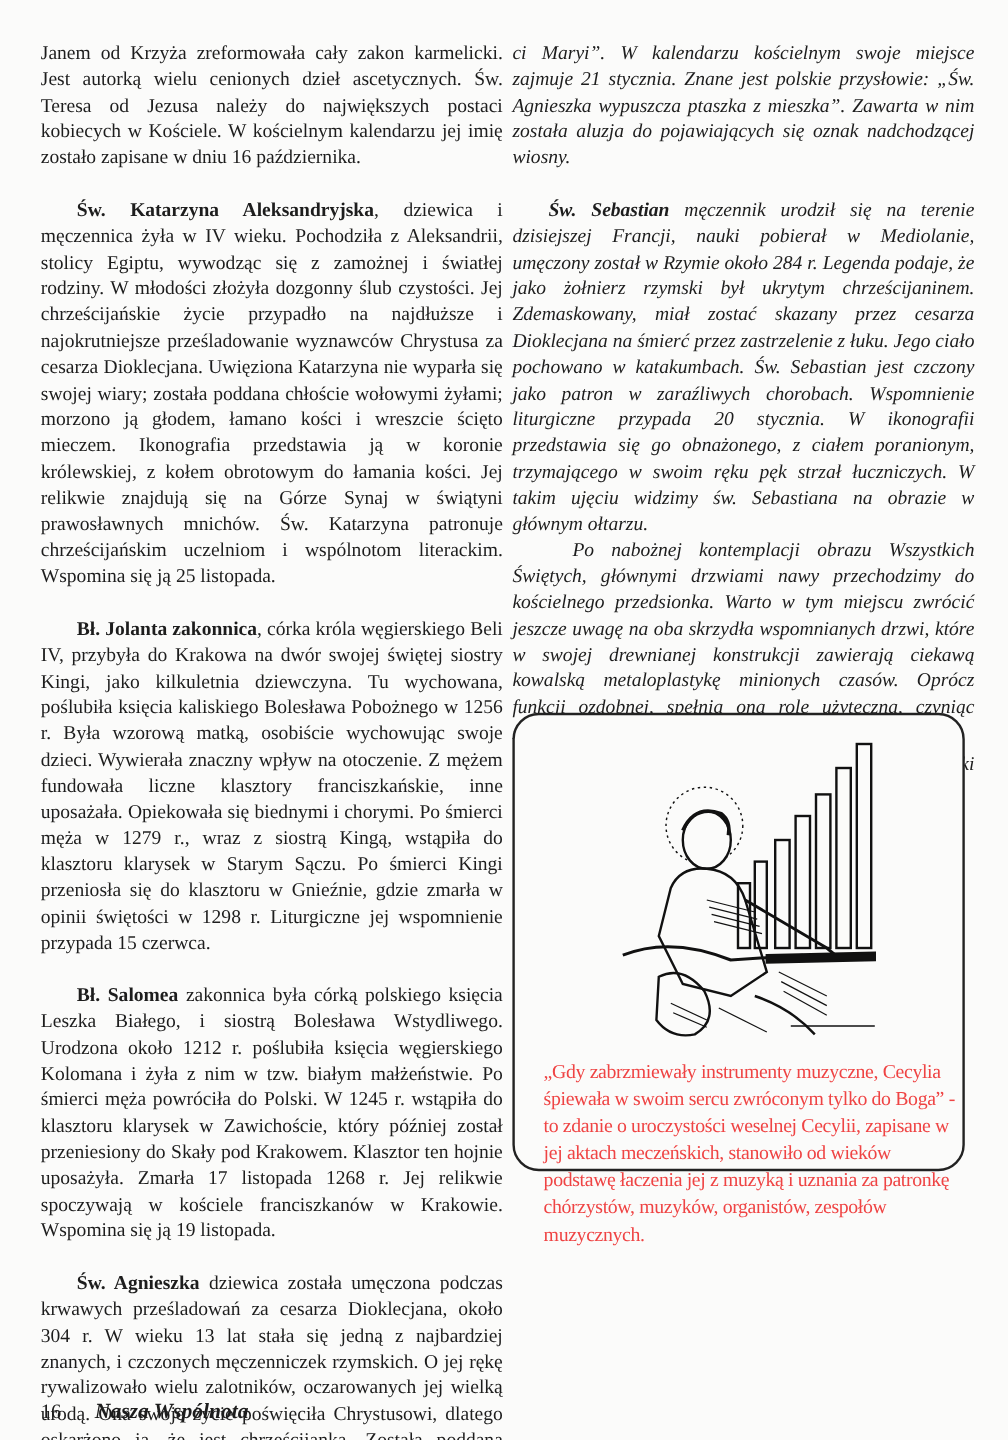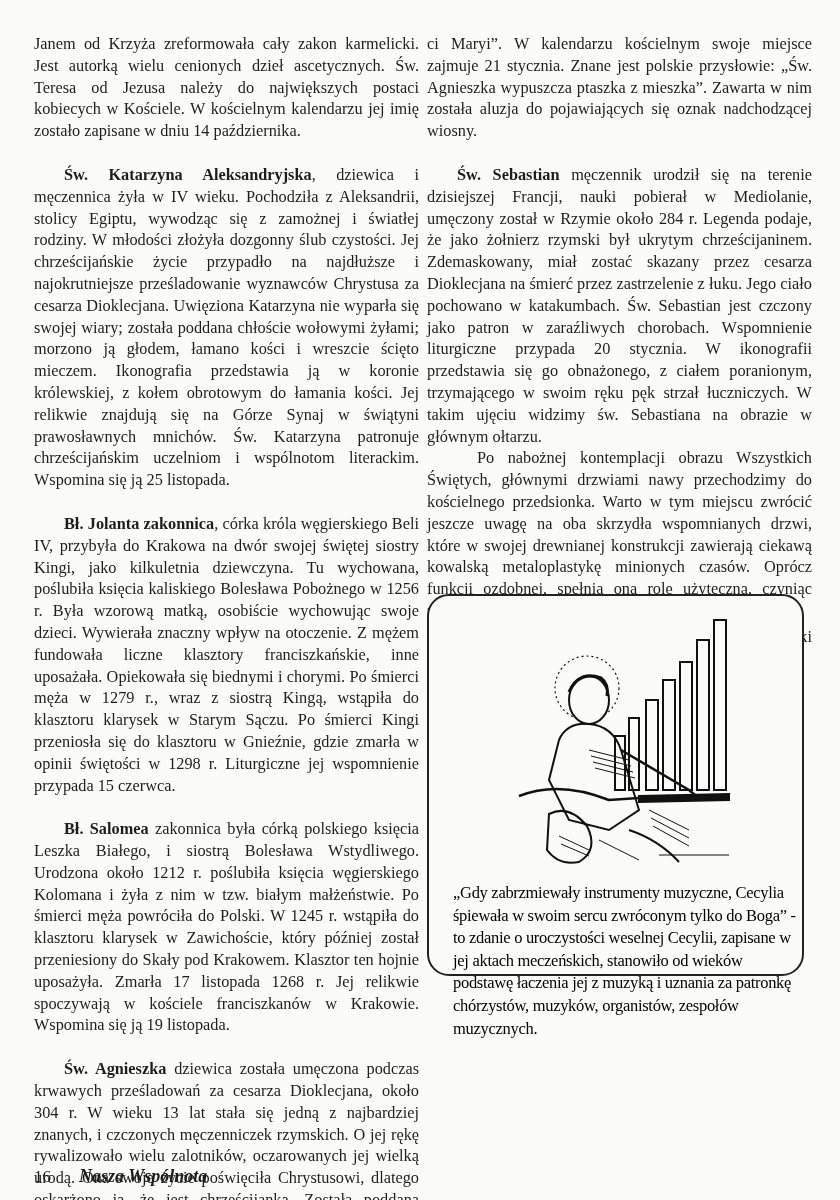--- a/index.html
+++ b/index.html
@@ -2,46 +2,46 @@
 <html><head>
 <meta charset="utf-8">
 <style>
   html, body { margin: 0; padding: 0; }
   body {
     width: 840px; height: 1200px; background: #fbfbfa; position: relative; overflow: hidden;
     font-family: "Liberation Serif", "DejaVu Serif", serif; color: #1d1d1d;
   }
   .col { position: absolute; top: 33px; font-size: 16.3px; line-height: 21.8px; text-align: justify; hyphens: none; }
   .col-left { left: 34px; width: 385px; }
-  .col-right { left: 427px; width: 385px; }
+  .col-right { left: 427px; width: 385px; font-style: italic; }
   p { margin: 0; }
   .para { text-indent: 0; }
   .para-ind { text-indent: 30px; }
   .gap { height: 22px; }
   .para-ind2 { text-indent: 50px; }
   b { font-weight: bold; }
   .signature { text-align: right; margin-top: 4px; }
   .box {
     position: absolute; left: 427px; top: 594px; width: 373px; height: 378px;
     border: 2px solid #222; border-radius: 22px; background: #fbfbfa;
   }
   .illustration { position: absolute; left: 60px; top: 4px; width: 270px; height: 270px; }
   .caption {
     position: absolute; left: 24px; top: 286px; width: 350px;
-    font-size: 16.5px; line-height: 22.6px; color: #000000; letter-spacing: -0.3px;
+    font-size: 16.5px; line-height: 22.6px; color: #ef4444; letter-spacing: -0.3px;
   }
   .footer { position: absolute; left: 34px; top: 1166px; font-size: 17px; }
   .footer .pnum { margin-right: 28px; }
   .footer .mag { font-style: italic; font-weight: bold; font-size: 18px; }
 </style>
 </head>
 <body>
 
 <div class="col col-left">
-  <p class="para">Janem od Krzyża zreformowała cały zakon karmelicki. Jest autorką wielu cenionych dzieł ascetycznych. Św. Teresa od Jezusa należy do największych postaci kobiecych w Kościele. W kościelnym kalendarzu jej imię zostało zapisane w dniu 14 października.</p>
+  <p class="para">Janem od Krzyża zreformowała cały zakon karmelicki. Jest autorką wielu cenionych dzieł ascetycznych. Św. Teresa od Jezusa należy do największych postaci kobiecych w Kościele. W kościelnym kalendarzu jej imię zostało zapisane w dniu 16 października.</p>
   <div class="gap"></div>
   <p class="para-ind"><b>Św. Katarzyna Aleksandryjska</b><span>, dziewica i męczennica żyła w IV wieku. Pochodziła  z Aleksandrii, stolicy Egiptu, wywodząc się z zamożnej i światłej rodziny. W młodości złożyła dozgonny ślub czystości. Jej chrześcijańskie życie przypadło na najdłuższe i najokrutniejsze prześladowanie wyznawców Chrystusa za cesarza Dioklecjana. Uwięziona  Katarzyna nie wyparła się swojej wiary; została poddana chłoście wołowymi żyłami; morzono ją głodem, łamano kości i wreszcie ścięto mieczem. Ikonografia przedstawia ją w koronie królewskiej, z kołem obrotowym do łamania kości. Jej relikwie znajdują się na Górze Synaj w świątyni prawosławnych mnichów. Św. Katarzyna patronuje chrześcijańskim uczelniom i wspólnotom literackim. Wspomina się ją 25 listopada.</span></p>
   <div class="gap"></div>
   <p class="para-ind"><b>Bł. Jolanta zakonnica</b><span>, córka króla węgierskiego Beli IV, przybyła do Krakowa na dwór swojej świętej siostry Kingi, jako kilkuletnia dziewczyna. Tu wychowana, poślubiła księcia kaliskiego Bolesława Pobożnego w 1256 r. Była wzorową matką, osobiście wychowując swoje dzieci. Wywierała znaczny wpływ na otoczenie. Z mężem fundowała liczne klasztory franciszkańskie, inne uposażała. Opiekowała się biednymi i chorymi. Po śmierci męża w 1279 r., wraz z siostrą Kingą, wstąpiła do klasztoru klarysek w Starym Sączu. Po śmierci Kingi przeniosła się do klasztoru w Gnieźnie, gdzie zmarła w opinii świętości w 1298 r. Liturgiczne jej wspomnienie przypada 15 czerwca.</span></p>
   <div class="gap"></div>
   <p class="para-ind"><b>Bł. Salomea</b><span> zakonnica była córką polskiego księcia Leszka Białego, i siostrą Bolesława Wstydliwego. Urodzona około 1212 r. poślubiła księcia węgierskiego Kolomana i żyła z nim w tzw. białym małżeństwie. Po śmierci męża powróciła do Polski. W 1245 r. wstąpiła do klasztoru klarysek w Zawichoście, który później został przeniesiony do Skały pod Krakowem. Klasztor ten hojnie uposażyła. Zmarła 17 listopada 1268 r. Jej relikwie spoczywają w kościele franciszkanów w Krakowie. Wspomina się ją 19 listopada.</span></p>
   <div class="gap"></div>
   <p class="para-ind"><b>Św. Agnieszka</b><span> dziewica została umęczona podczas krwawych prześladowań za cesarza Dioklecjana, około 304 r. W wieku 13 lat stała się jedną z najbardziej znanych, i czczonych męczenniczek rzymskich. O jej rękę rywalizowało wielu zalotników, oczarowanych jej wielką urodą. Ona swoje życie poświęciła Chrystusowi, dlatego oskarżono ją, że jest chrześcijanką. Została poddana różnym torturom fizycznym i psychicznym. W końcu została skazana na ścięcie. Cesarz Konstantyn wybudował w Rzymie bazylikę ku jej czci. Jest patronką wspólnoty „Dzie-</span></p>
 </div>
 

